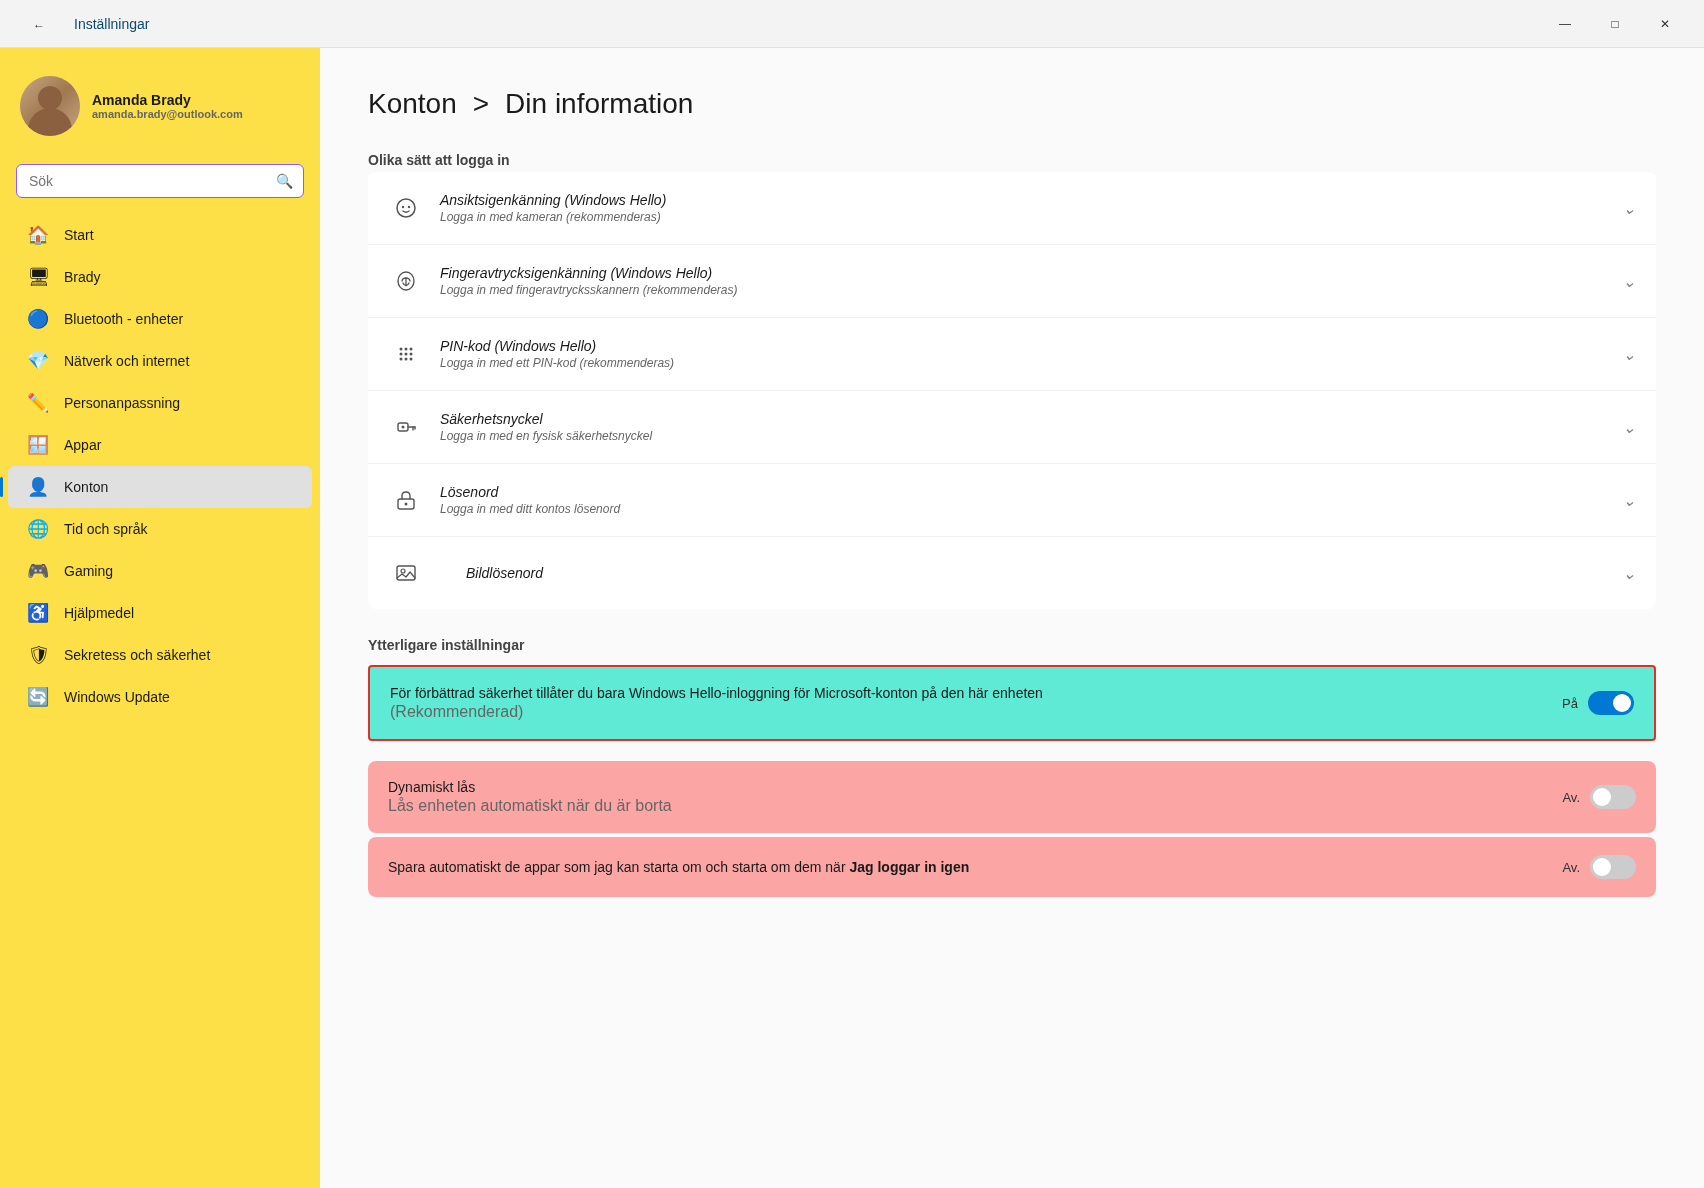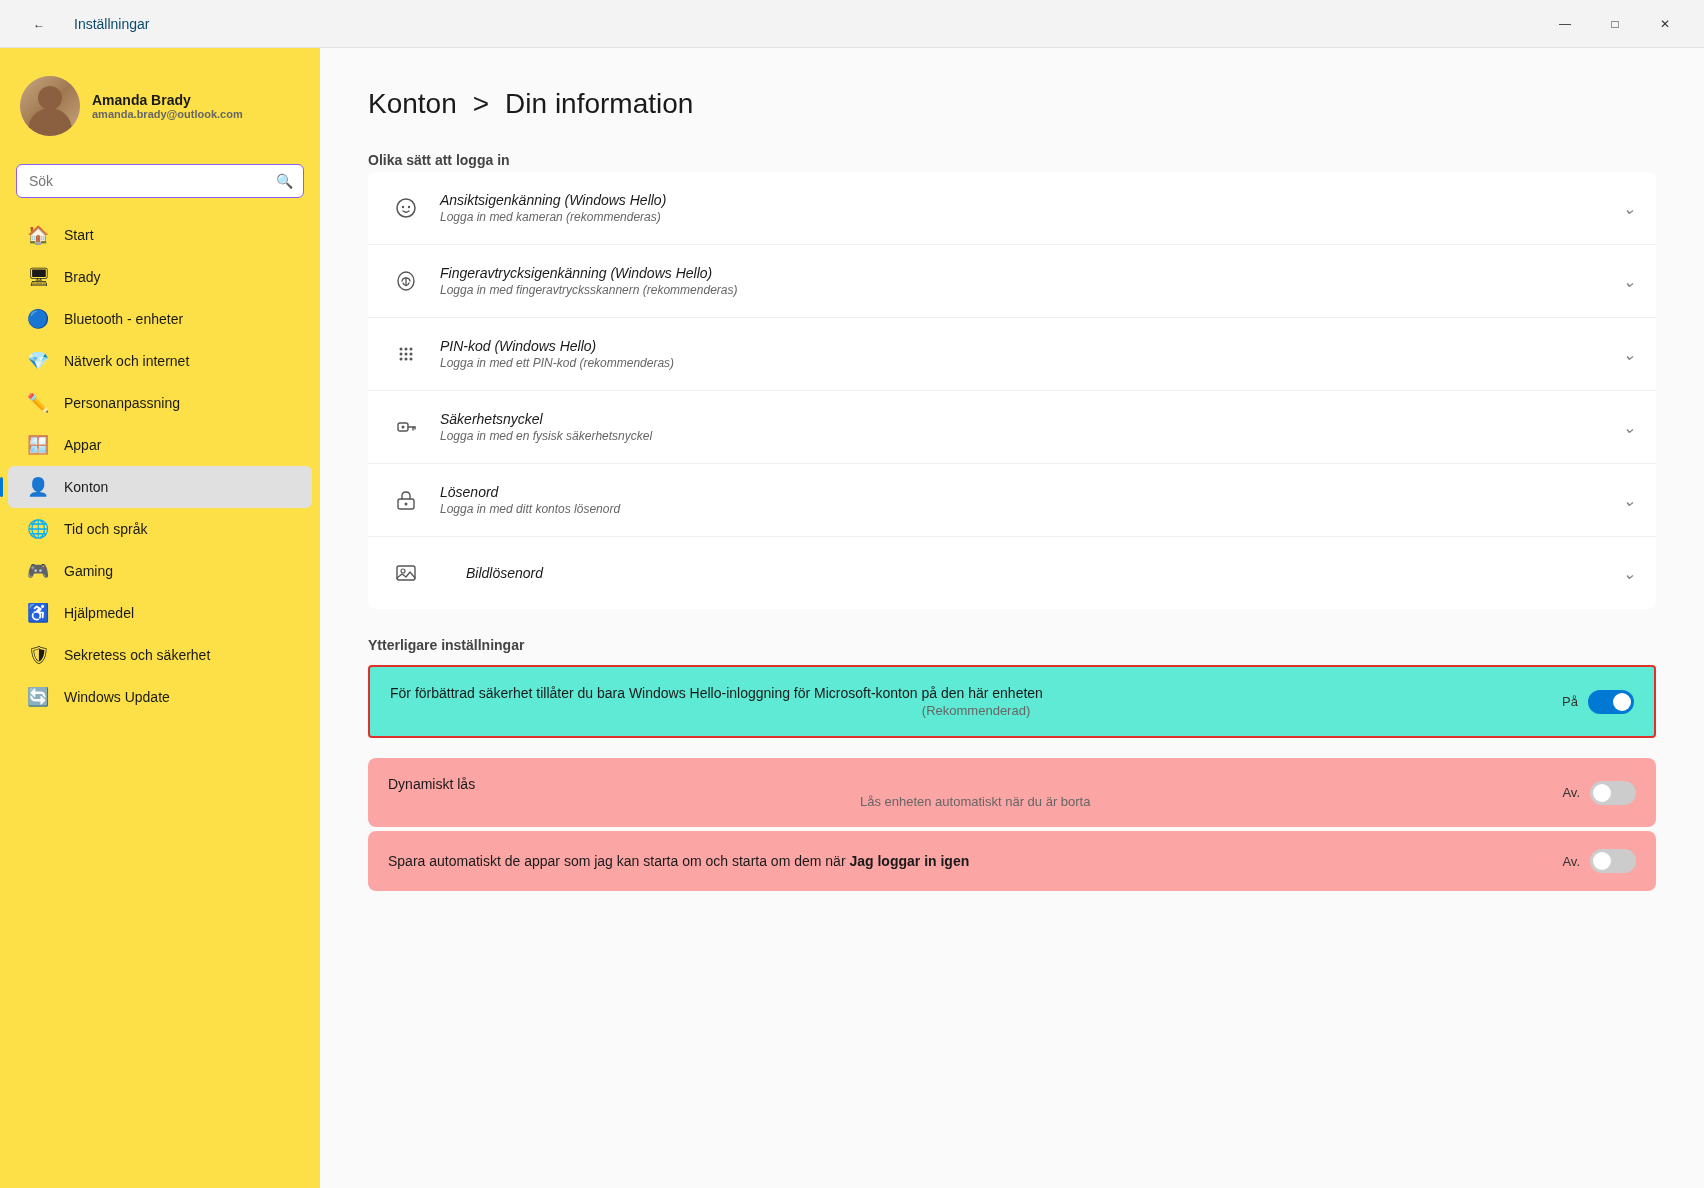--- a/index.html
+++ b/index.html
@@ -241,21 +241,21 @@
     }
     .toggle-row {
       display: flex;
       align-items: center;
       padding: 18px 20px;
       border-bottom: 1px solid #f0f0f0;
     }
     .toggle-row:last-child { border-bottom: none; }
     .toggle-text { flex: 1; }
     .toggle-title { font-size: 14px; color: #1a1a1a; }
-    .toggle-subtitle { font-size: 13px; color: #666; margin-top: 2px; text-align: center; }
+    .toggle-subtitle { font-size: 16px; color: #666; margin-top: 2px; }
     .toggle-label { font-size: 13px; color: #333; margin-right: 10px; }
     .toggle {
       position: relative;
       width: 46px;
       height: 24px;
       flex-shrink: 0;
     }
     .toggle-slider {
       position: absolute;
       inset: 0;

